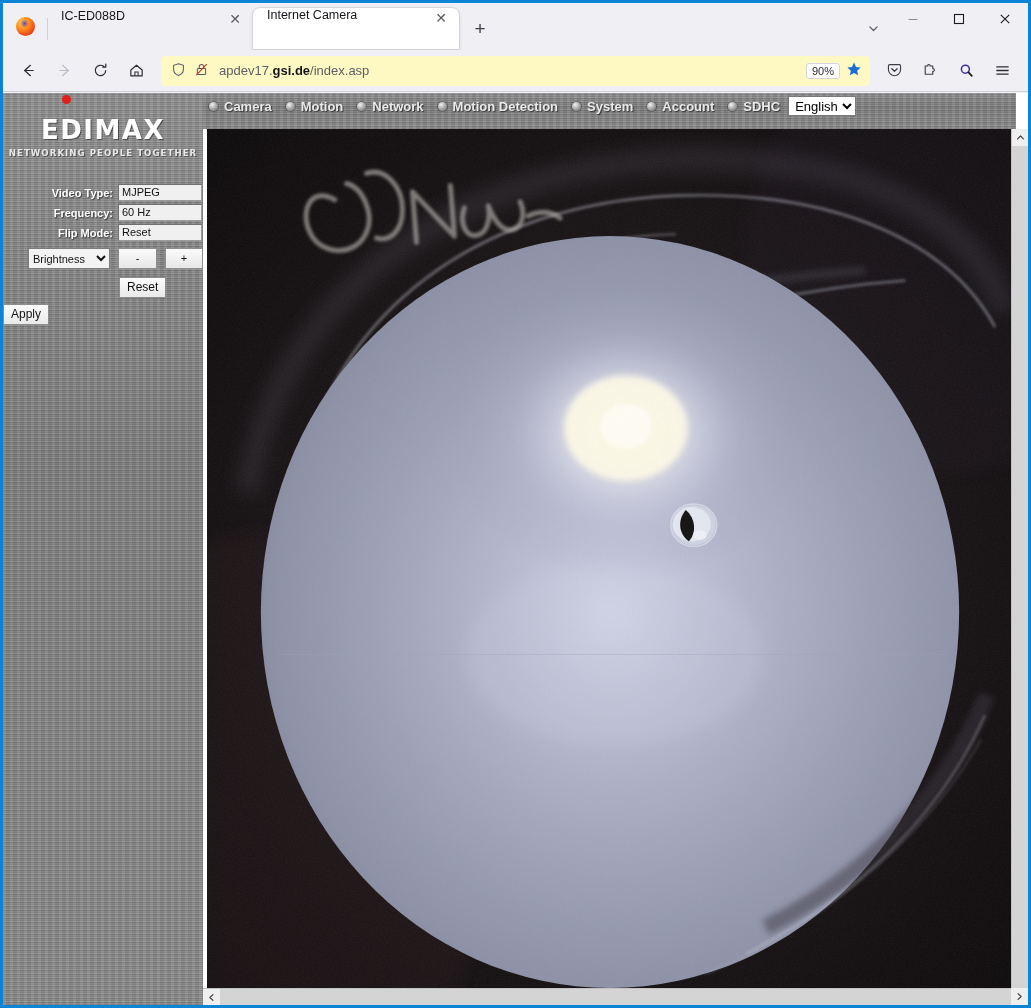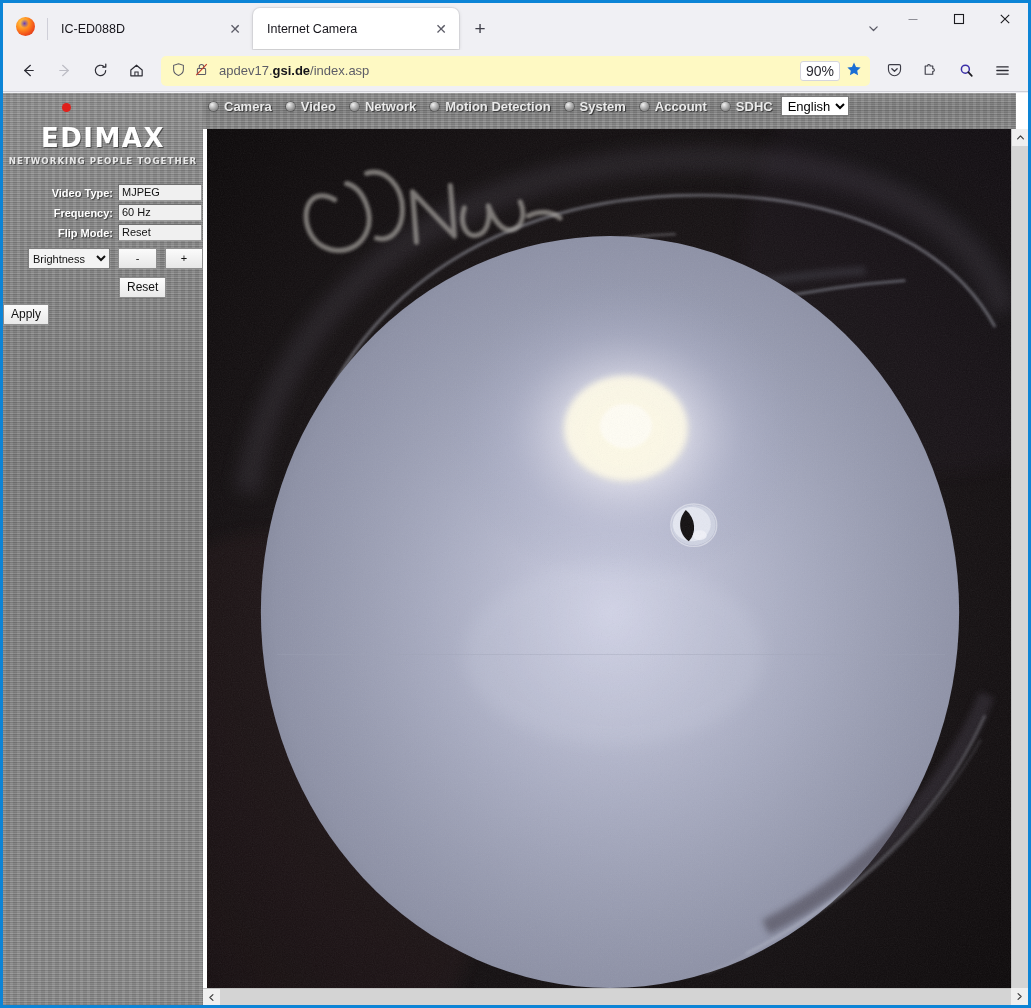--- a/index.html
+++ b/index.html
@@ -36,21 +36,21 @@
     position: relative;
   }
   .ffLogo .ffball:after{
     content:""; position:absolute; left:4px; top:2px; width:9px; height:9px;
     border-radius:50%;
     background: radial-gradient(circle at 50% 50%, #6a3fb5 0%, rgba(120,60,190,0) 70%);
   }
 
   .tab {
     height: 40px; width: 206px;
-    display: flex; align-items: center;
+    display: flex; 
     padding: 0 8px 0 14px;
     font-size: 12.5px; color: #15141a;
     position: relative;
     margin-bottom: 1px;
   }
   .tab .tablabel {
     flex: 1; white-space: nowrap; overflow: hidden; text-overflow: ellipsis;
   }
   .tab.inactive { }
   .tab.inactive:before {
@@ -102,21 +102,21 @@
     background: #fef9c3;
     border-radius: 5px;
     display: flex; align-items: center;
     padding: 0 6px 0 10px;
     font-size: 13px; color: #5c5c66;
   }
   #urltext { flex: 1; margin-left: 10px; color:#5d5d67; white-space:nowrap; overflow:hidden; }
   #urltext b { color:#15141a; font-weight: 700; }
   .zoombadge {
     background:#fff; border:1px solid #d6d6de; border-radius:3px;
-    font-size: 14px; padding: 1px 5px; color:#2b2b33; margin-right:6px;
+    font-size: 11px; padding: 1px 5px; color:#2b2b33; margin-right:6px;
   }
   .star { color:#0a65d8; font-size: 16px; margin-right: 2px; }
   .tbicon { width: 36px; height: 30px; display:flex; align-items:center; justify-content:center; }
 
   
   #page {
     position: absolute; left: 0; top: 90px; right: 0; bottom: 0;
     background: #fff;
     overflow: hidden;
   }
@@ -133,21 +133,21 @@
         rgba(255,255,255,.05) 0px, rgba(255,255,255,.05) 3px,
         rgba(0,0,0,.05) 3px, rgba(0,0,0,.05) 7px),
       linear-gradient(to bottom, #8e8e8e 0%, #7d7d7d 40%, #898989 100%);
   }
 
   
   #hdr {
     position:absolute; left:0; top:0; right:12px; height: 36px;
   }
   #logoBox {
-    position:absolute; left:0; top:16px; width: 200px; height: 72px;
+    position:absolute; left:0; top:8px; width: 200px; height: 72px;
     display:flex; flex-direction:column; align-items:center; justify-content:center;
   }
   #logoMain {
     font-size: 26px; font-weight: 700; letter-spacing: 1.5px;
     color:#fff; font-family:"DejaVu Sans", sans-serif;
     text-shadow: 1px 1px 0 rgba(0,0,0,.45);
     position: relative; line-height: 1;
   }
   #logoDot {
     position:absolute; width:9px; height:9px; border-radius:50%;
@@ -416,21 +416,21 @@
     </div>
 
     <div id="hdr" class="brushed" style="left:200px;">
       <div id="menubar" style="left:0;">
         <div class="menuitem">
           <span class="mbullet"></span>
           <span>Camera</span>
         </div>
         <div class="menuitem">
           <span class="mbullet"></span>
-          <span>Video</span>
+          <span>Motion</span>
         </div>
         <div class="menuitem">
           <span class="mbullet"></span>
           <span>Network</span>
         </div>
         <div class="menuitem">
           <span class="mbullet"></span>
           <span>Motion Detection</span>
         </div>
         <div class="menuitem">

